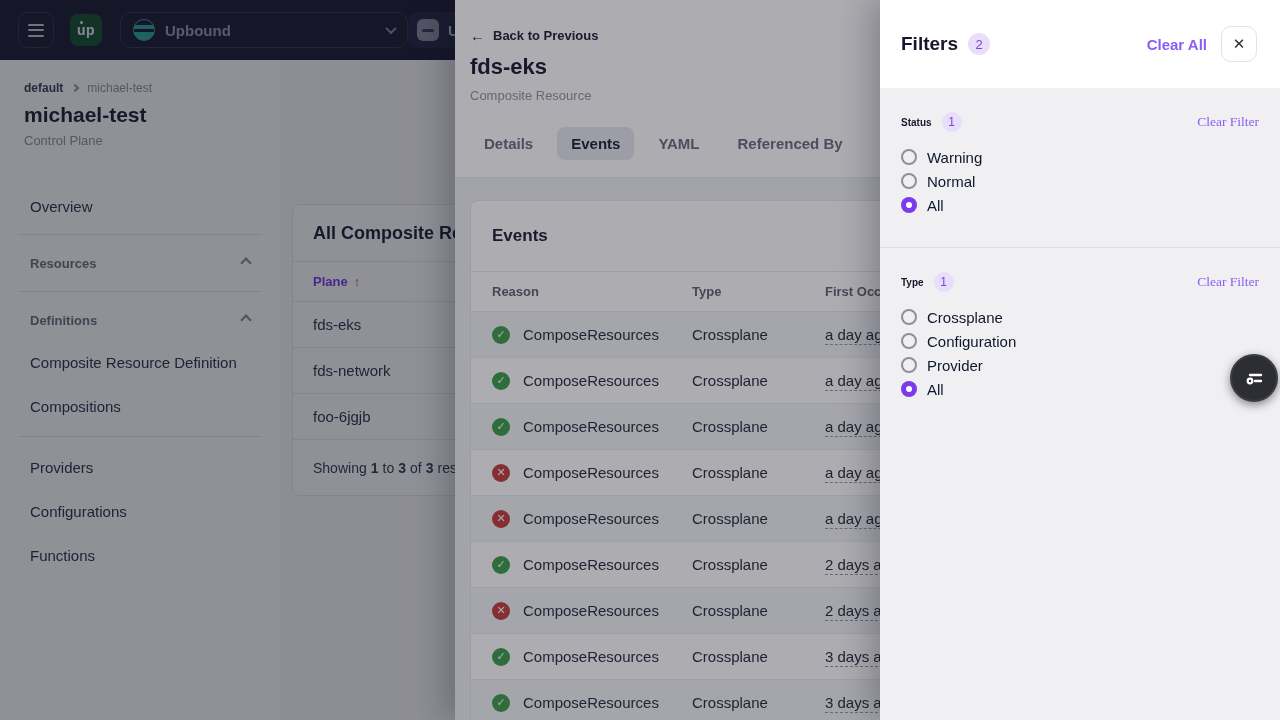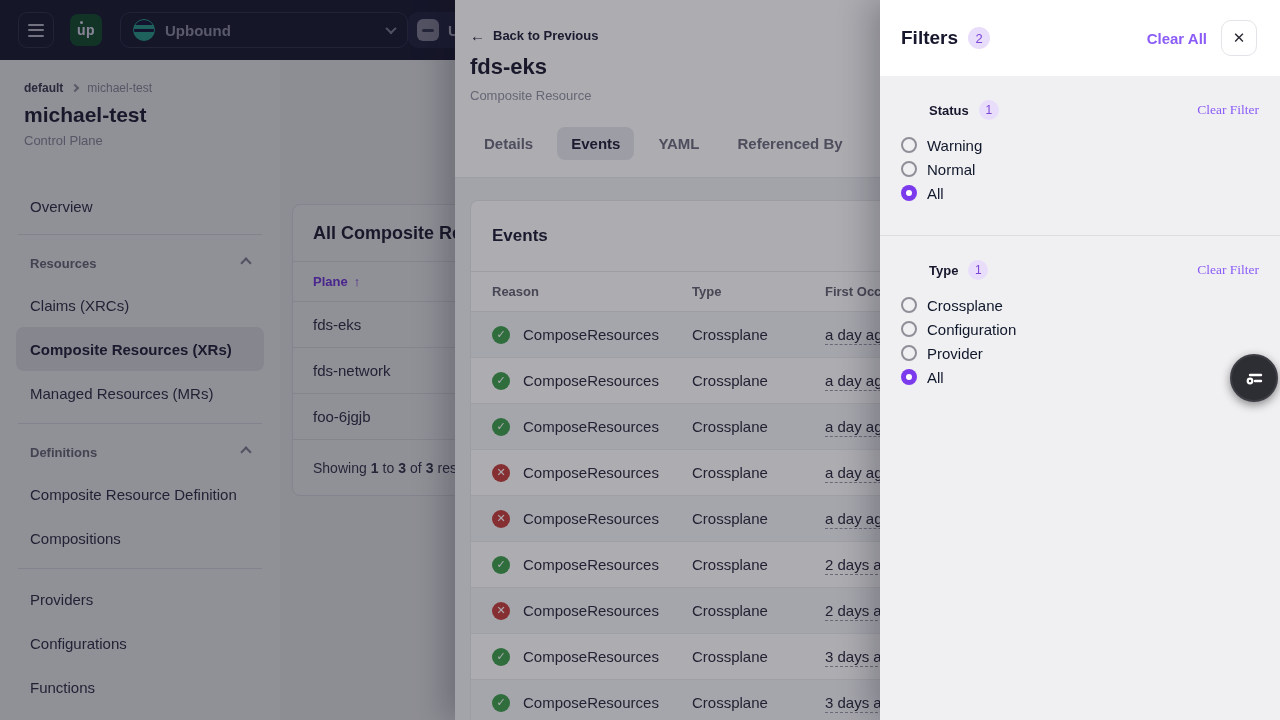--- a/index.html
+++ b/index.html
@@ -93,32 +93,32 @@
   .erow:nth-child(odd) { background:#F5F5F8; }
   .st { width:18px; height:18px; border-radius:50%; color:#fff; font-size:11px; flex:none;
     display:flex; align-items:center; justify-content:center; }
   .st.success { background:#3F9E4D; }
   .st.error { background:#C5403C; }
   .time-link { border-bottom:1px dashed #9A9AA6; padding-bottom:1px; }
 
   
   #filters { left:880px; top:0; width:400px; height:720px; background:#F0F0F3; z-index:5;
     box-shadow:-10px 0 30px rgba(10,10,25,.25); }
-  .f-header { height:76px; background:#fff; display:flex; align-items:center; padding:0 23px 0 21px;text-align:center; }
+  .f-header { height:88px; background:#fff; display:flex; align-items:center; padding:0 23px 0 21px;text-align:center; }
   .f-title { font-size:19px; font-weight:bold; color:#16162C; }
   .badge { width:22px; height:22px; border-radius:50%; background:#E9DDFC; color:#7B45D6;
     font-size:13px; display:flex; align-items:center; justify-content:center; margin-left:10px; }
   .badge.sm { width:20px; height:20px; font-size:12px; }
   .f-clear-all { margin-left:auto; margin-right:14px; font-size:15px; font-weight:bold; color:#8B5CF6; }
   .f-close { width:36px; height:36px; background:#fff; border:1px solid #E3E3E8; border-radius:10px;
     display:flex; align-items:center; justify-content:center; font-size:15px; color:#2A2A35; }
   .f-section { padding:24px 21px 26px; }
   .f-section + .f-section { border-top:1px solid #DCDCE1; }
   .g-head { display:flex; align-items:center; }
-  .g-label { font-size:13px; font-weight:bold; color:#16162C;margin-left:28px; }
+  .g-label { font-size:10px; font-weight:bold; color:#16162C; }
   .g-clear { margin-left:auto; font-size:13.5px; color:#8B5CF6;font-family:Liberation Serif, serif; }
   .g-options { margin-top:17px; }
   .g-opt { height:24px; display:flex; align-items:flex-start; gap:10px; font-size:15px; color:#0f172a; }
   .radio { width:16px; height:16px; border-radius:50%; border:2px solid #8F8F98; flex:none; }
   .radio.selected { border:none; background:#7C3AED; position:relative; }
   .radio.selected::after { content:""; position:absolute; left:5px; top:5px; width:6px; height:6px;
     border-radius:50%; background:#fff; }
 
   
   #fab { left:1230px; top:354px; width:48px; height:48px; border-radius:50%; background:#2D2D34;
@@ -161,27 +161,20 @@
   <div class="side-sub">Control Plane</div>
   <div id="side-nav">
     <div class="nav-item single">Overview</div>
     <div>
   <div>
     <div class="side-div"></div>
     <div class="sec-label">
       <span>Resources</span>
       <span class="chev up"></span>
     </div>
-    <div>
-  <div class="nav-item">Claims (XRCs)</div>
-
-  <div class="nav-item selected">Composite Resources (XRs)</div>
-
-  <div class="nav-item">Managed Resources (MRs)</div>
-</div>
   </div>
 
   <div>
     <div class="side-div"></div>
     <div class="sec-label">
       <span>Definitions</span>
       <span class="chev up"></span>
     </div>
     <div>
   <div class="nav-item">Composite Resource Definition</div>

